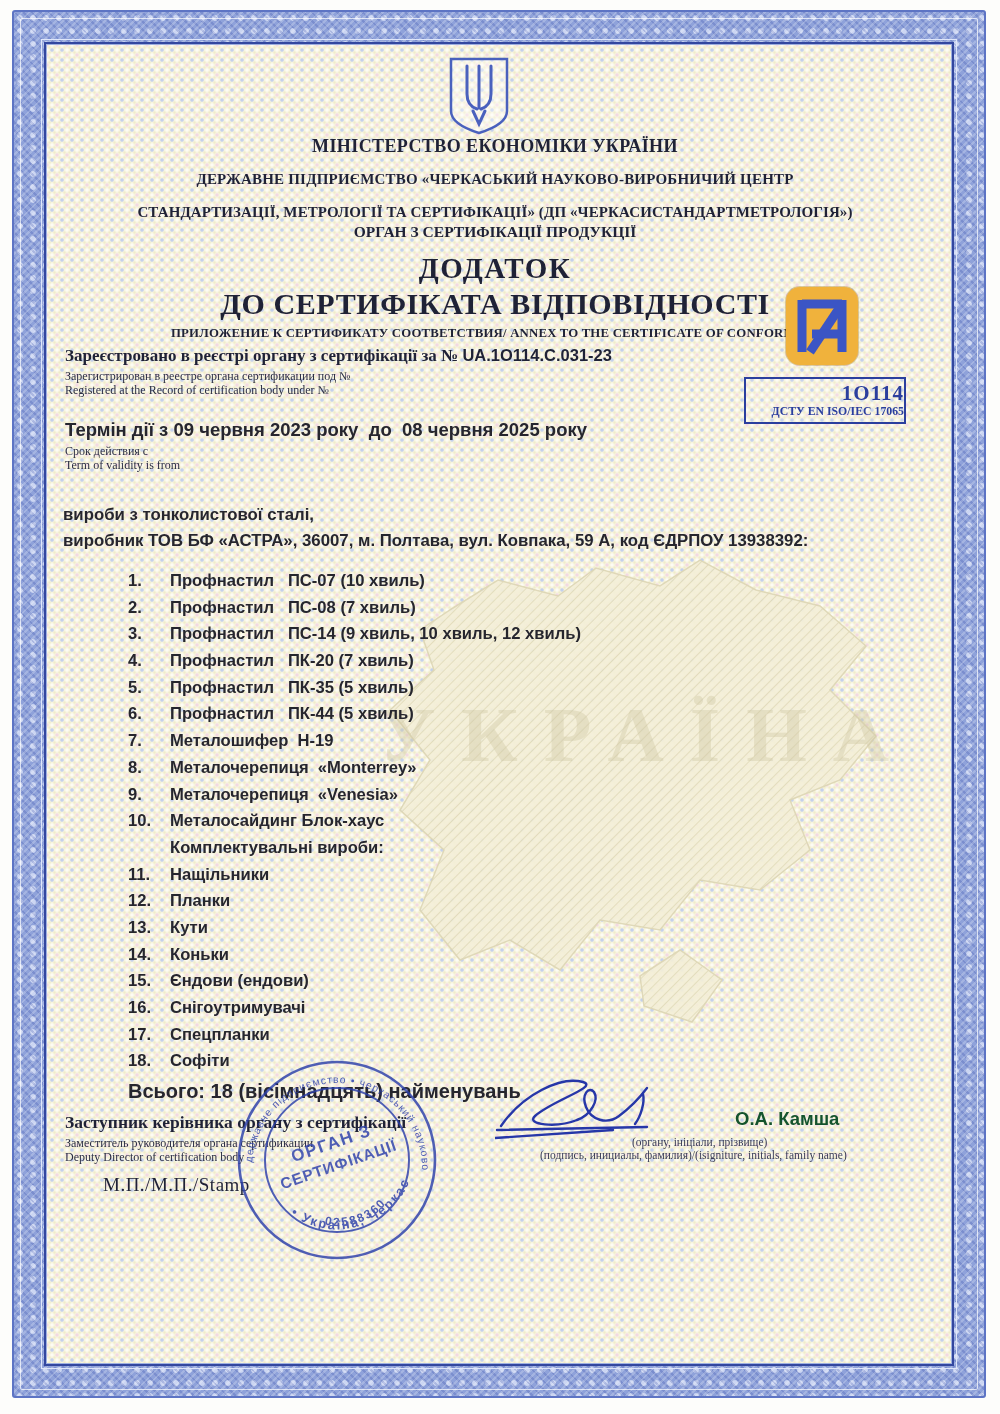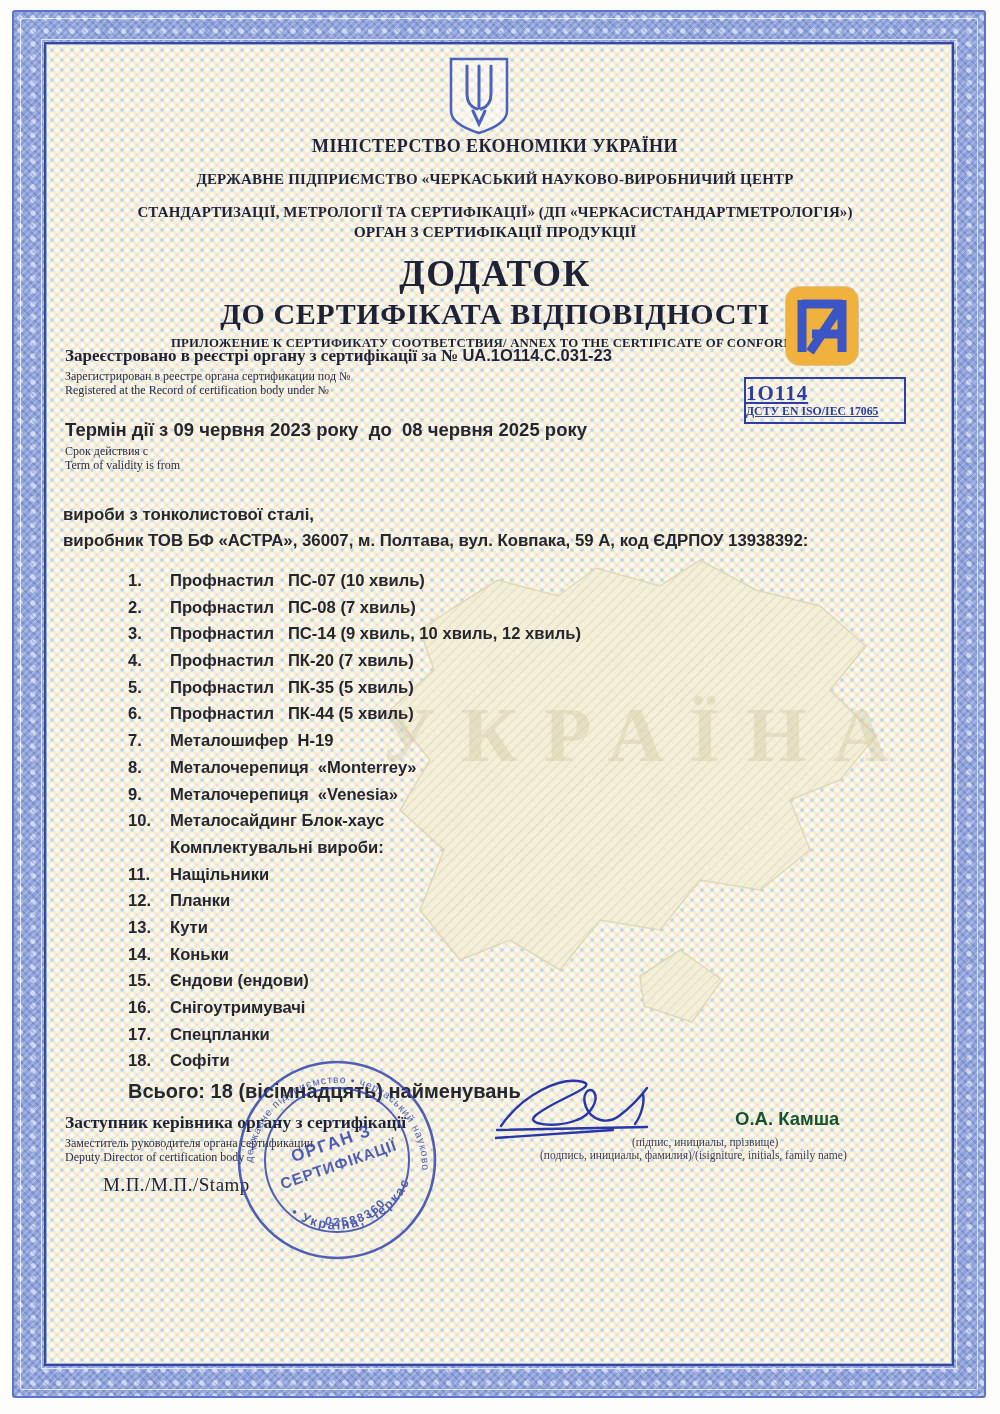--- a/index.html
+++ b/index.html
@@ -33,39 +33,39 @@
   
   .content{position:absolute;inset:0;z-index:3;}
   .abs{position:absolute;}
   .ctr{left:60px;right:70px;text-align:center;}
   .serifB{font-family:"Liberation Serif",serif;font-weight:bold;}
   .sansB{font-family:"Liberation Sans",sans-serif;font-weight:bold;}
   .hdr1{font-size:18px;letter-spacing:.4px;}
   .hdr2{font-size:15px;letter-spacing:.2px;margin-top:14px;}
   .hdr3{font-size:15px;letter-spacing:.1px;margin-top:16px;}
   .hdr4{font-size:15.5px;margin-top:2px;}
-  .title1{font-size:37px;letter-spacing:1.5px;}
+  .title1{font-size:29px;letter-spacing:1.5px;}
   .title2{font-size:30px;letter-spacing:.6px;margin-top:2px;}
   .subtitle{font-size:12.8px;letter-spacing:.2px;margin-top:5px;}
   .reg-main{font-size:17px;}
   .reg-num{font-family:"Liberation Sans",sans-serif;font-weight:bold;font-size:16.5px;}
   .small{font-size:12px;line-height:14px;color:#2a2d44;}
   .validity{font-size:18.5px;color:#26262e;white-space:pre;}
   .prodline{font-size:16.8px;color:#26262e;}
   .list{left:128px;top:571px;}
   .row{height:26.7px;display:flex;align-items:baseline;font-size:16.6px;color:#26262e;}
   .row .num{width:42px;}
   .row .lbl{white-space:pre;}
   .total{font-size:20px;color:#26262e;}
   .sigtitle{font-size:17.5px;}
   .mp{font-size:19px;letter-spacing:.5px;}
   .name{font-size:18.5px;color:#14532d;}
   .cap{font-size:11.5px;color:#3a3d58;}
-  .accbox{left:744px;top:377px;width:158px;border:2px solid #2b3f9e;text-align:left;
-    color:#2b3f9e;padding:2px 0 3px 0;background:rgba(255,255,255,.08);text-decoration:underline;}
+  .accbox{left:744px;top:377px;width:158px;border:2px solid #2b3f9e;text-align:right;
+    color:#2b3f9e;padding:2px 0 3px 0;background:rgba(255,255,255,.08);}
   .accbox .code{font-size:21px;font-weight:bold;letter-spacing:1px;font-family:"Liberation Serif",serif;}
   .accbox .std{font-size:11.8px;font-weight:bold;font-family:"Liberation Serif",serif;margin-top:-2px;}
   .naau{left:786px;top:287px;width:72px;height:78px;background:#f0b23c;border-radius:14px;
     display:flex;align-items:center;justify-content:center;box-shadow:0 0 0 1px rgba(160,120,30,.35);}
   .stamp{left:233px;top:1056px;z-index:5;opacity:.82;}
   .sig{left:495px;top:1072px;z-index:5;}
 </style>
 </head>
 <body>
 
@@ -228,21 +228,21 @@
     <div class="abs sansB total" style="left:128px;top:1080px;">Всього: 18 (вісімнадцять) найменувань</div>
 
     <div class="abs" style="left:65px;top:1112px;">
       <div class="serifB sigtitle">Заступник керівника органу з сертифікації</div>
       <div class="small" style="margin-top:3px;">Заместитель руководителя органа сертификации</div>
       <div class="small">Deputy Director of certification body</div>
     </div>
     <div class="abs mp" style="left:103px;top:1174px;">М.П./М.П./Stamp</div>
 
     <div class="abs sansB name" style="left:735px;top:1108px;">О.А. Камша</div>
-    <div class="abs cap" style="left:632px;top:1136px;">(підпис, инициалы, прізвище)</div>
+    <div class="abs cap" style="left:632px;top:1136px;">(органу, ініціали, прізвище)</div>
     <div class="abs cap" style="left:540px;top:1149px;">(подпись, инициалы, фамилия)/(isigniture, initials, family name)</div>
 
     <svg class="abs sig" width="175" height="70" viewBox="0 0 175 70">
       <g stroke="#2637a8" stroke-width="2.4" fill="none" stroke-linecap="round">
         <path d="M6,54 C28,22 66,4 88,10 C104,15 58,28 40,44 C30,53 62,56 82,48"></path>
         <path d="M82,48 C96,43 104,28 99,20 C94,14 86,22 91,35 C96,48 112,53 124,44 C136,35 146,24 152,16"></path>
         <path d="M148,22 C150,30 146,44 140,52"></path>
         <path d="M2,58 L152,55"></path>
         <path d="M0,66 L118,58"></path>
       </g>

